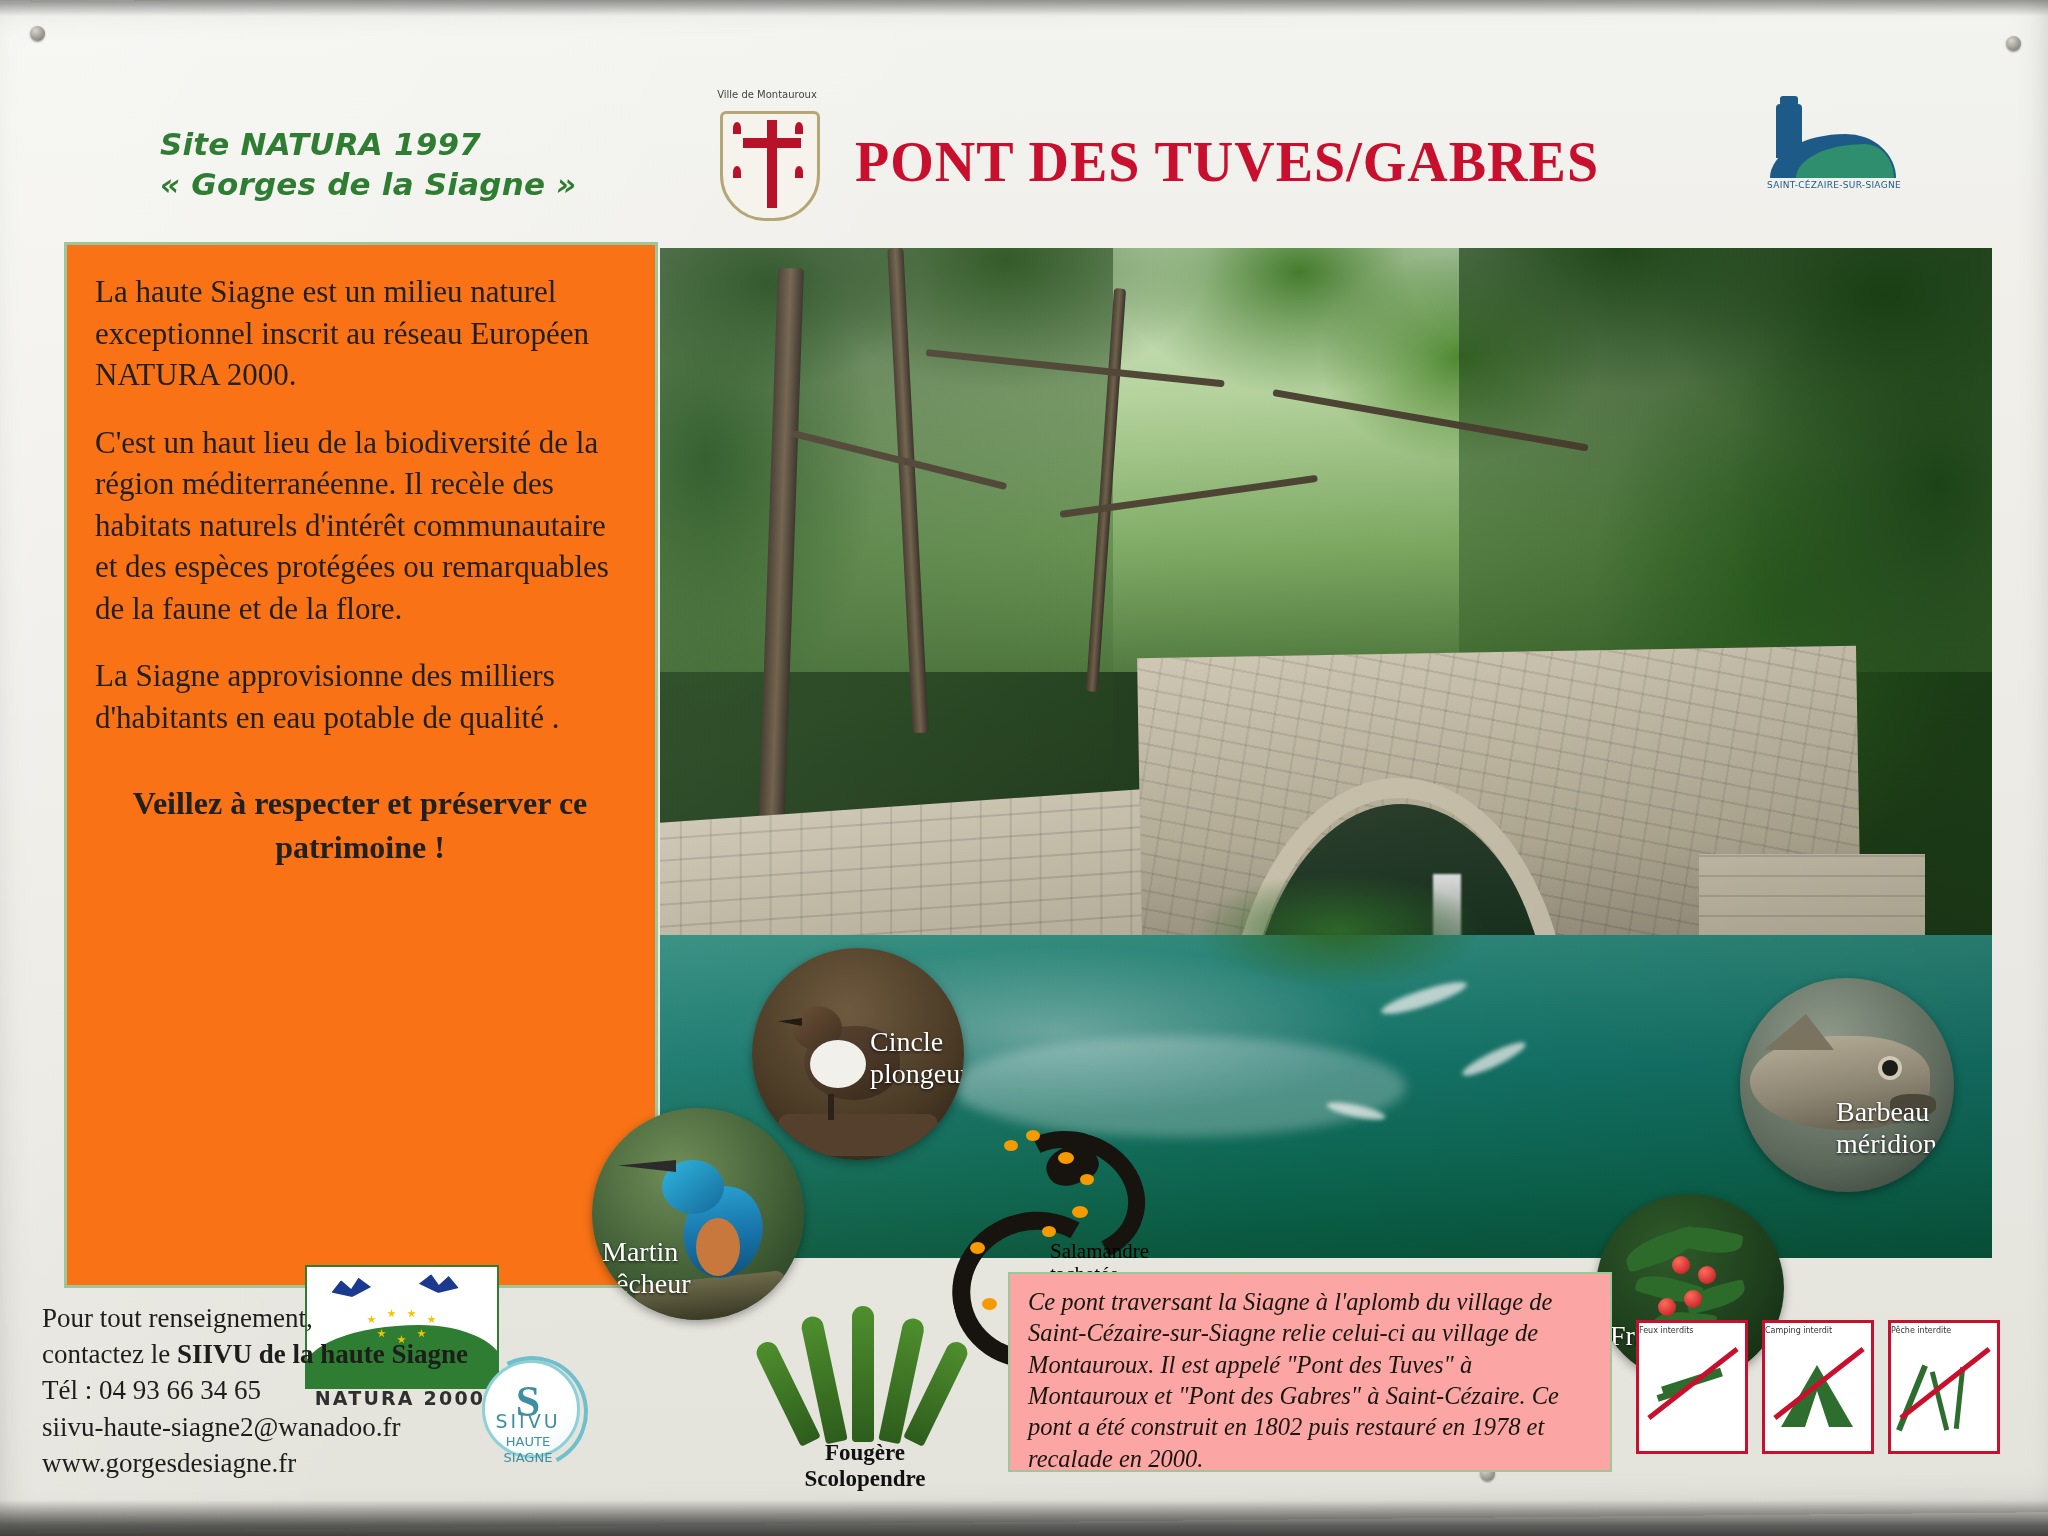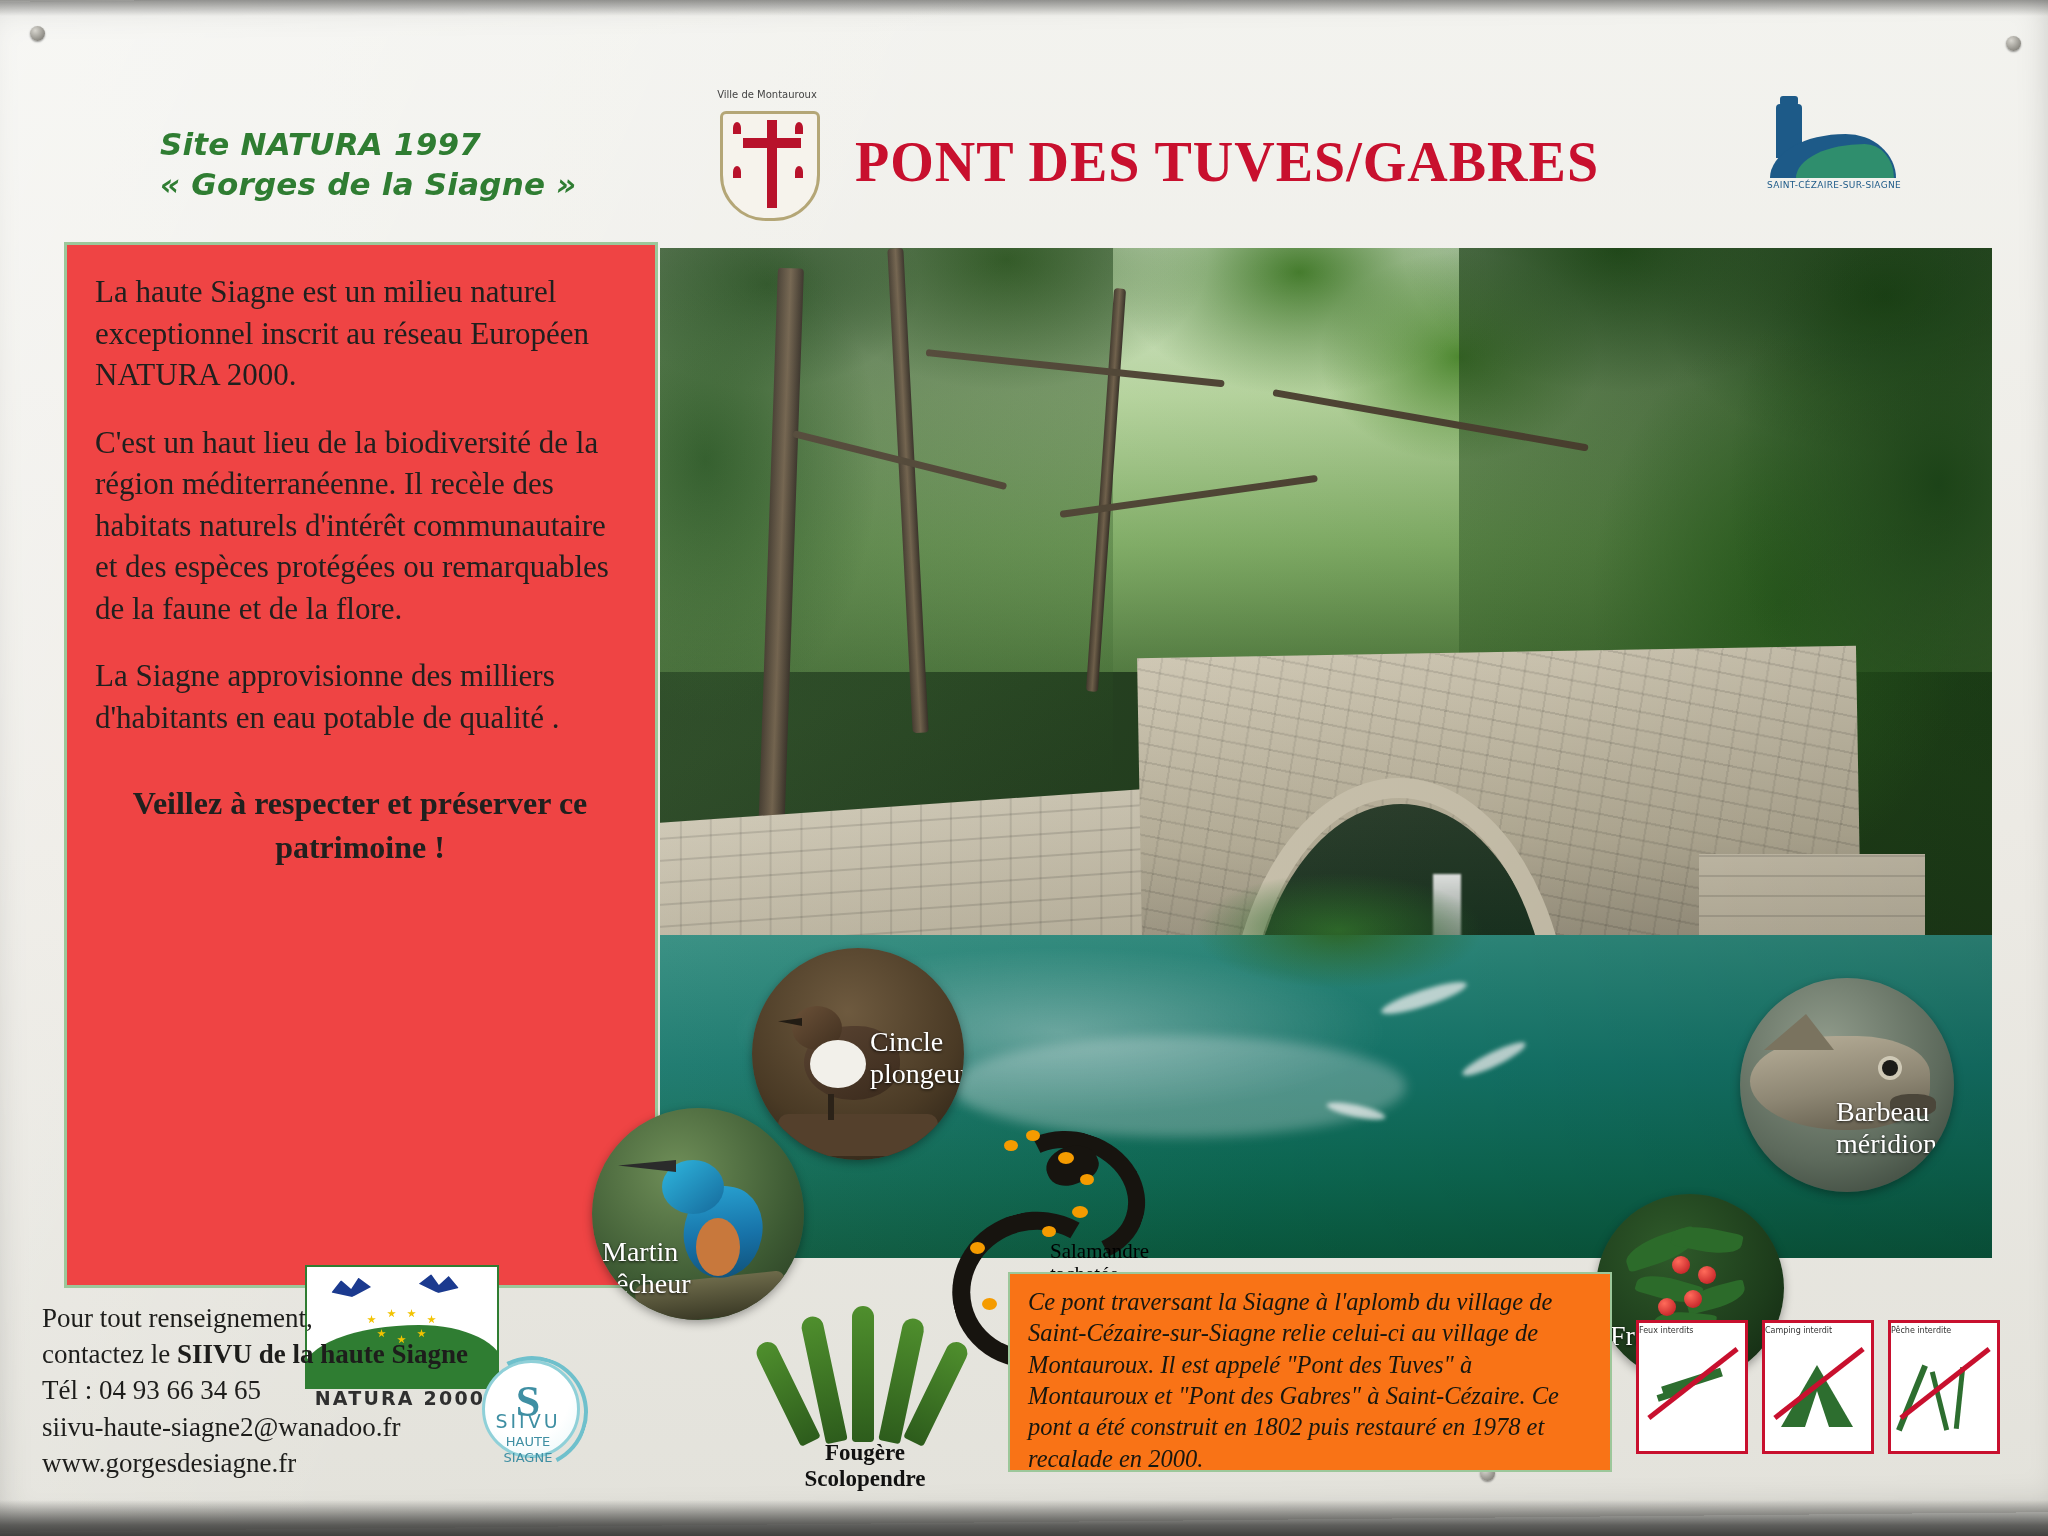--- a/index.html
+++ b/index.html
@@ -129,21 +129,21 @@
   .sc-logo .sc-text{
     position:absolute; left:2px; top:80px; width:140px; text-align:center;
     font-family:"DejaVu Sans", sans-serif; font-size:9px; color:#1d5a88; letter-spacing:0.3px;
   }
 
   
   #leftbox{
     position:absolute;
     left:64px; top:242px;
     width:588px; height:1040px;
-    background:#ef4444;
+    background:#f97316;
     border:3px solid #9cc79a;
   }
   .body-text{
     position:absolute;
     left:28px; top:26px;
     width:530px;
     font-family:"Liberation Serif", serif;
     font-size:31px;
     line-height:1.34;
     color:#20201e;
@@ -474,21 +474,21 @@
     position:absolute; left:-8px; top:160px; width:186px; text-align:center;
     font-family:"Liberation Serif", serif; font-weight:bold; font-size:23px;
     line-height:1.15; color:#111;
   }
 
   
   #descbox{
     position:absolute;
     left:1008px; top:1272px;
     width:600px; height:196px;
-    background:#f97316;
+    background:#fca5a5;
     border:2px solid #9cc79a;
   }
   #descbox .dtext{
     position:absolute; left:18px; top:12px; width:566px;
     font-family:"Liberation Serif", serif;
     font-style:italic;
     font-size:24.5px;
     line-height:1.28;
     color:#17170f;
   }

